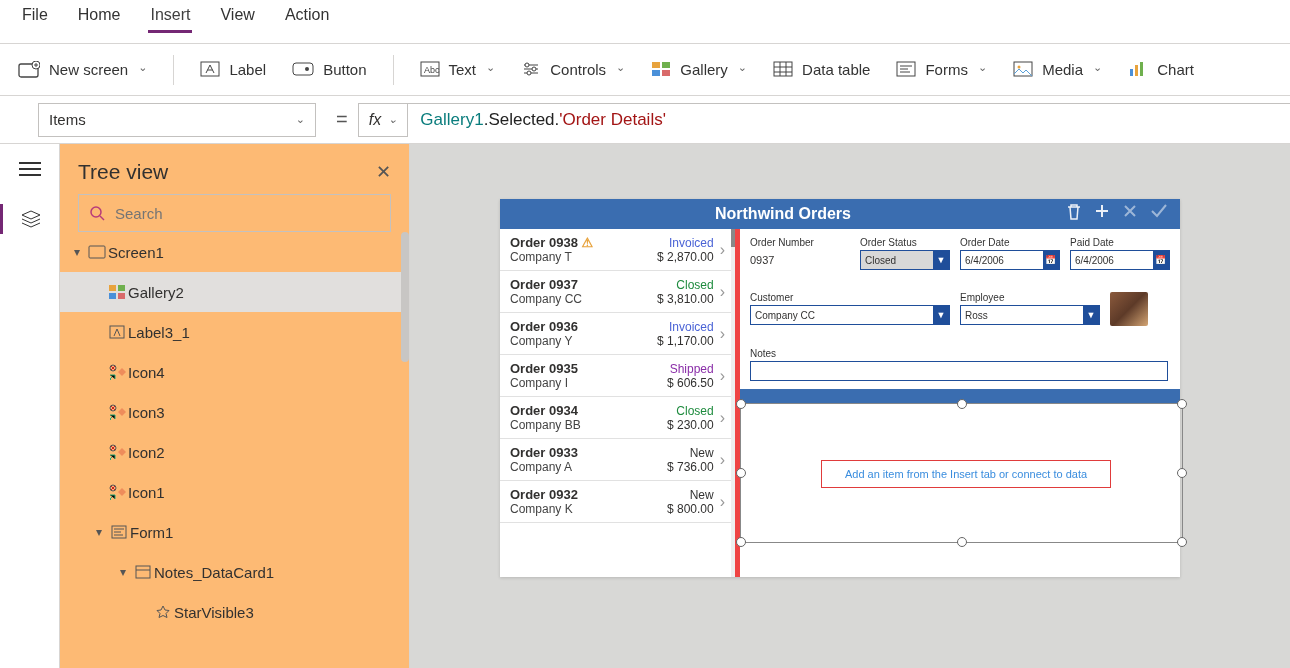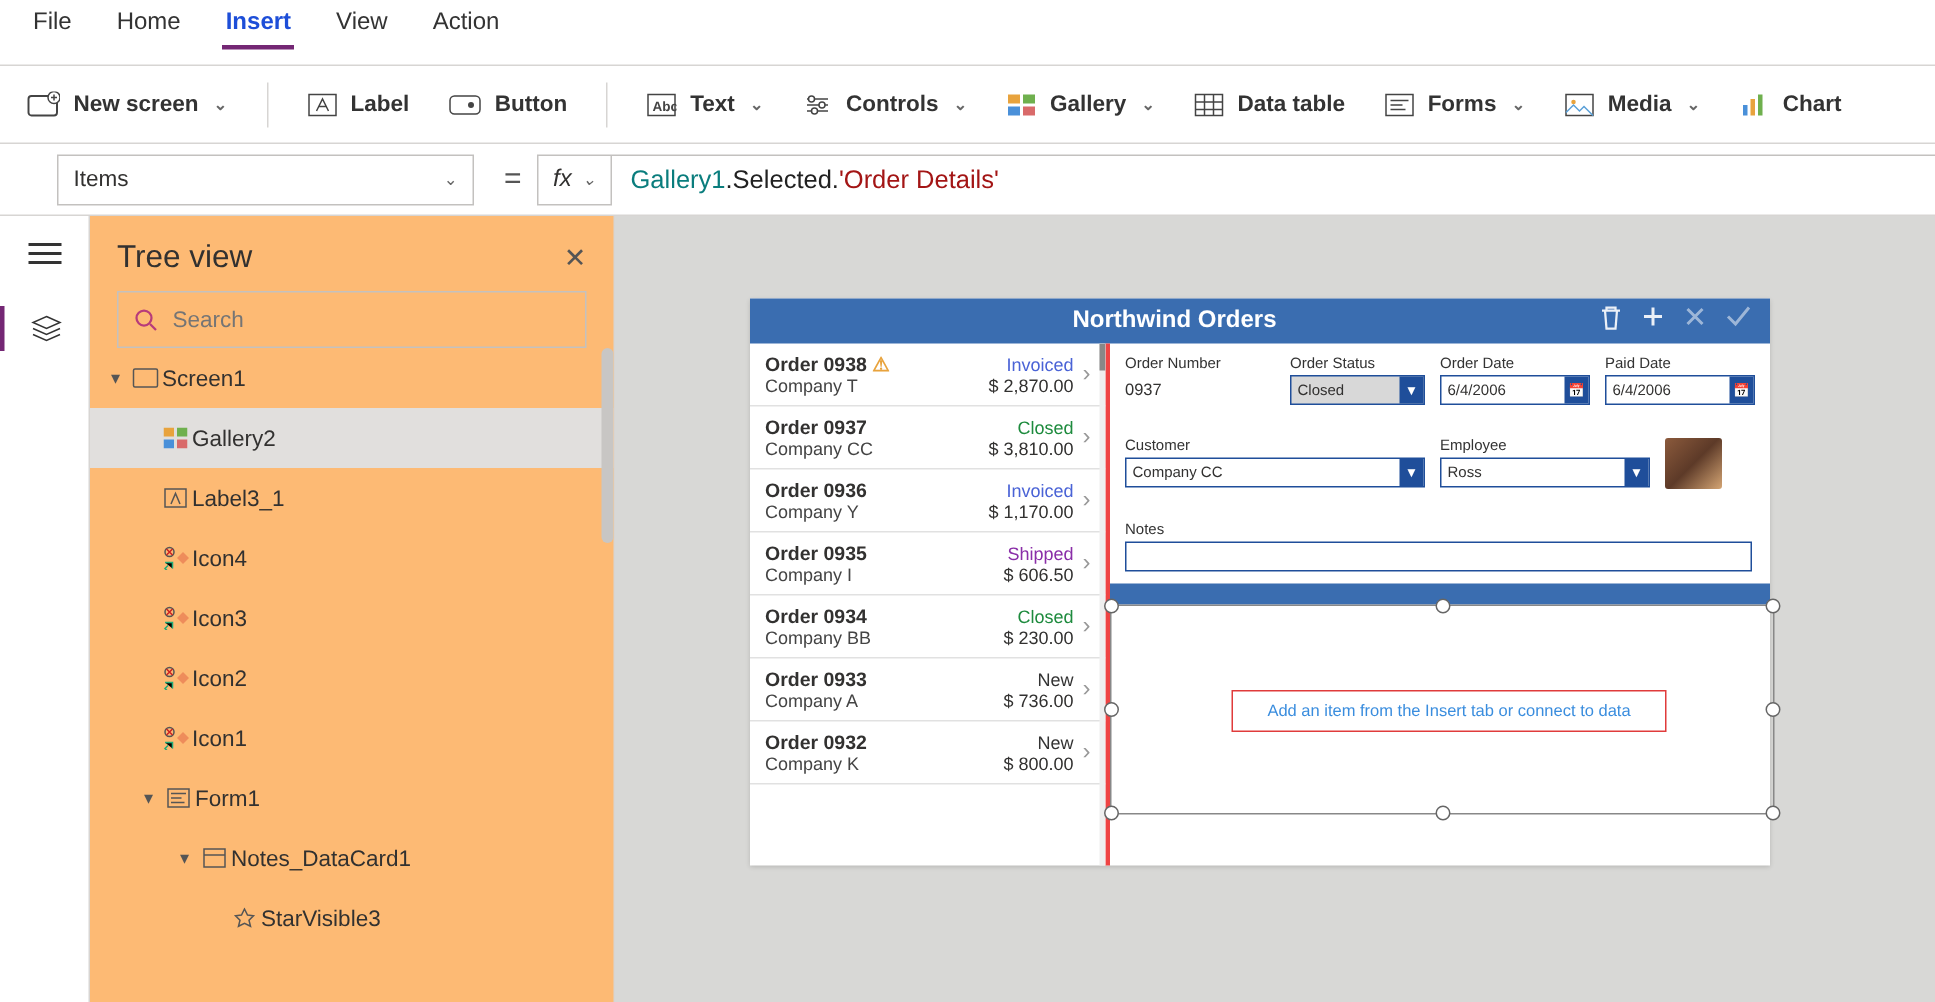--- a/index.html
+++ b/index.html
@@ -15,26 +15,26 @@
     --panelbg:#ffffff;
     --pagebg:#faf9f8;
     --canvasbg:#d8d8d6;
   }
   *{box-sizing:border-box;font-family:"Segoe UI",Arial,sans-serif;}
   body{margin:0;background:var(--pagebg);color:var(--text);font-size:13px;width:1290px;height:668px;overflow:hidden;}
 
   
   .menubar{display:flex;align-items:flex-start;height:44px;padding:0 20px;gap:26px;border-bottom:1px solid var(--border);background:#fff;}
   .menubar .tab{font-size:16px;color:#333;padding:6px 2px;cursor:pointer;}
-  .menubar .tab.active{font-weight:700;border-bottom:3px solid #742774;color:#1d4ed8;}
+  .menubar .tab.active{font-weight:400;border-bottom:3px solid #742774;color:#404040;}
 
   
   .ribbon{display:flex;align-items:center;height:52px;padding:0 18px;gap:26px;border-bottom:1px solid var(--border);background:#fff;overflow:hidden;}
   .rsep{width:1px;height:30px;background:var(--border);}
-  .rbtn{display:flex;align-items:center;gap:9px;font-size:15px;color:#333;cursor:pointer;white-space:nowrap;font-weight:bold;}
+  .rbtn{display:flex;gap:9px;font-size:15px;color:#333;cursor:pointer;white-space:nowrap;}
   .rbtn svg{flex:none;}
   .caret{font-size:11px;color:#666;margin-left:1px;}
 
   
   .fbar{display:flex;align-items:center;height:48px;background:#fff;border-bottom:1px solid var(--border);}
   .prop{display:flex;align-items:center;justify-content:space-between;width:278px;height:34px;margin:0 10px 0 38px;border:1px solid var(--border2);background:#fff;padding:0 10px;font-size:15px;}
   .eq{font-size:20px;color:#555;margin:0 10px;}
   .fxwrap{display:flex;align-items:center;height:34px;border:1px solid var(--border2);padding:0 10px;font-style:italic;font-size:16px;gap:6px;}
   .formula{flex:1;display:flex;align-items:center;height:34px;border-top:1px solid var(--border2);padding:0 12px;font-family:Consolas,monospace;font-size:17px;}
   .tok-teal{color:#0a7d7d;}
@@ -66,21 +66,21 @@
 
   
   .canvaswrap{flex:1;background:var(--canvasbg);position:relative;overflow:hidden;}
   .canvas{position:absolute;left:90px;top:55px;width:680px;height:378px;background:#fff;box-shadow:0 1px 3px rgba(0,0,0,.15);}
   .hdrbar{background:var(--blue);color:#fff;height:30px;display:flex;align-items:center;}
   .hdrtitle{flex:1;text-align:center;font-weight:600;font-size:16px;}
   .hdricons{display:flex;gap:12px;padding-right:12px;font-size:18px;}
   .hdricons span{opacity:.9;}
 
   .cbody{display:flex;height:calc(100% - 30px);}
-  .orderlist{width:258px;border-right:3px solid #ef4444;overflow:hidden;position:relative;}
+  .orderlist{width:258px;border-right:5px solid #ef4444;overflow:hidden;position:relative;}
   .orderlist .scrolltrack{position:absolute;right:0;top:0;width:4px;height:100%;background:#efefef;}
   .orderlist .scrollthumb{position:absolute;right:0;top:0;width:4px;height:18px;background:#888;}
   .orow{border-bottom:1px solid #e1e1e1;padding:6px 10px;display:flex;align-items:center;gap:6px;}
   .orow .col{flex:1;}
   .orow .title{font-weight:600;font-size:13px;}
   .orow .sub{font-size:12px;color:#444;}
   .orow .status{font-size:12px;}
   .orow .price{font-size:12px;text-align:right;}
   .chev{color:#999;font-size:16px;}
   .st-inv{color:#4a63d6;}

